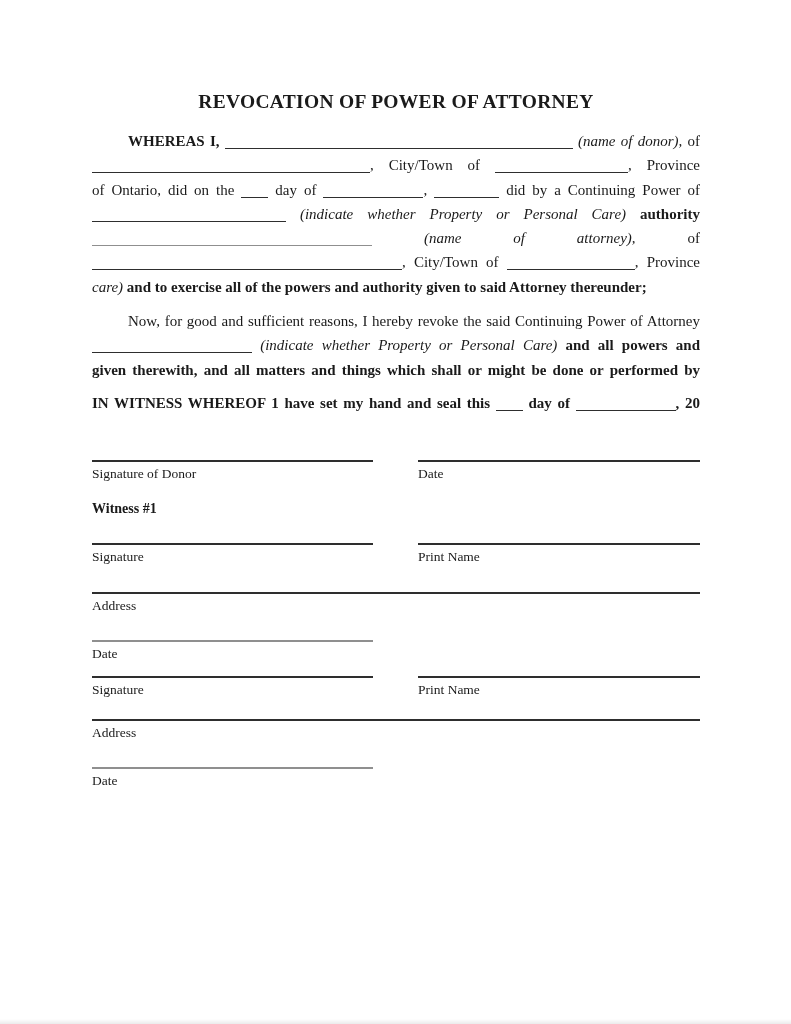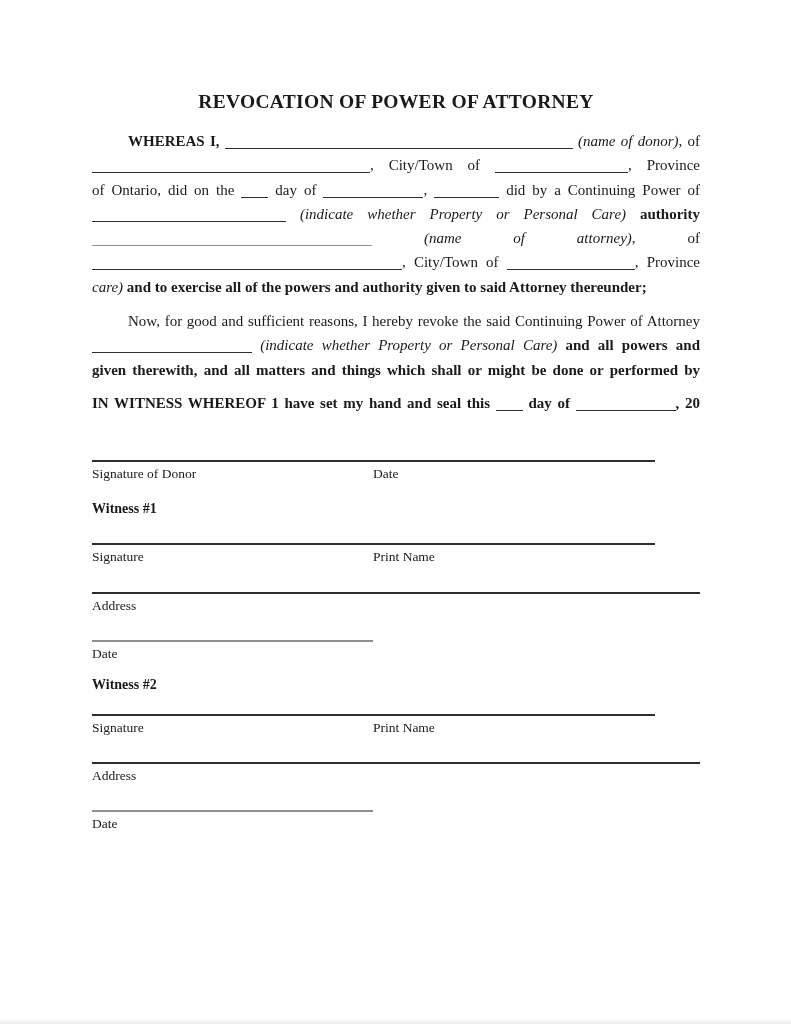--- a/index.html
+++ b/index.html
@@ -50,21 +50,21 @@
     display:inline-block;
     height:12px;
     vertical-align:-3px;
     border-bottom:1.5px solid var(--rule-dark,#2e2e2e);
   }
   .blank.light{ border-bottom-color:var(--rule-light,#8f8f8f); }
 
   #signature-rows{ margin-top:45px; }
   .sig-row{
     display:flex;
-    justify-content:flex-start;
+    justify-content:space-between;
   }
   .sig-field{
     border-top:2px solid var(--rule-dark,#2e2e2e);
     padding-top:3px;
     font-size:13.5px;
     line-height:17px;
     height:17px;
   }
   .sig-field.light{ border-top-color:var(--rule-light,#8f8f8f); }
   .w-left{ width:281px; }
@@ -123,21 +123,20 @@
           <div class="sig-field w-left"><span>Signature of Donor</span></div>
           <div class="sig-field w-right"><span>Date</span></div>
         </div>
         <div class="sig-heading">Witness #1</div>
         <div class="sig-row">
           <div class="sig-field w-left"><span>Signature</span></div>
           <div class="sig-field w-right"><span>Print Name</span></div>
         </div>
         <div class="sig-field w-full"><span>Address</span></div>
         <div class="sig-field w-left light"><span>Date</span></div>
-        <div class="sig-heading">Witness #2</div>
         <div class="sig-row">
           <div class="sig-field w-left"><span>Signature</span></div>
           <div class="sig-field w-right"><span>Print Name</span></div>
         </div>
         <div class="sig-field w-full"><span>Address</span></div>
         <div class="sig-field w-left light"><span>Date</span></div>
       </div>
   </div>
   <div class="scan-edge"></div>
 </div>

